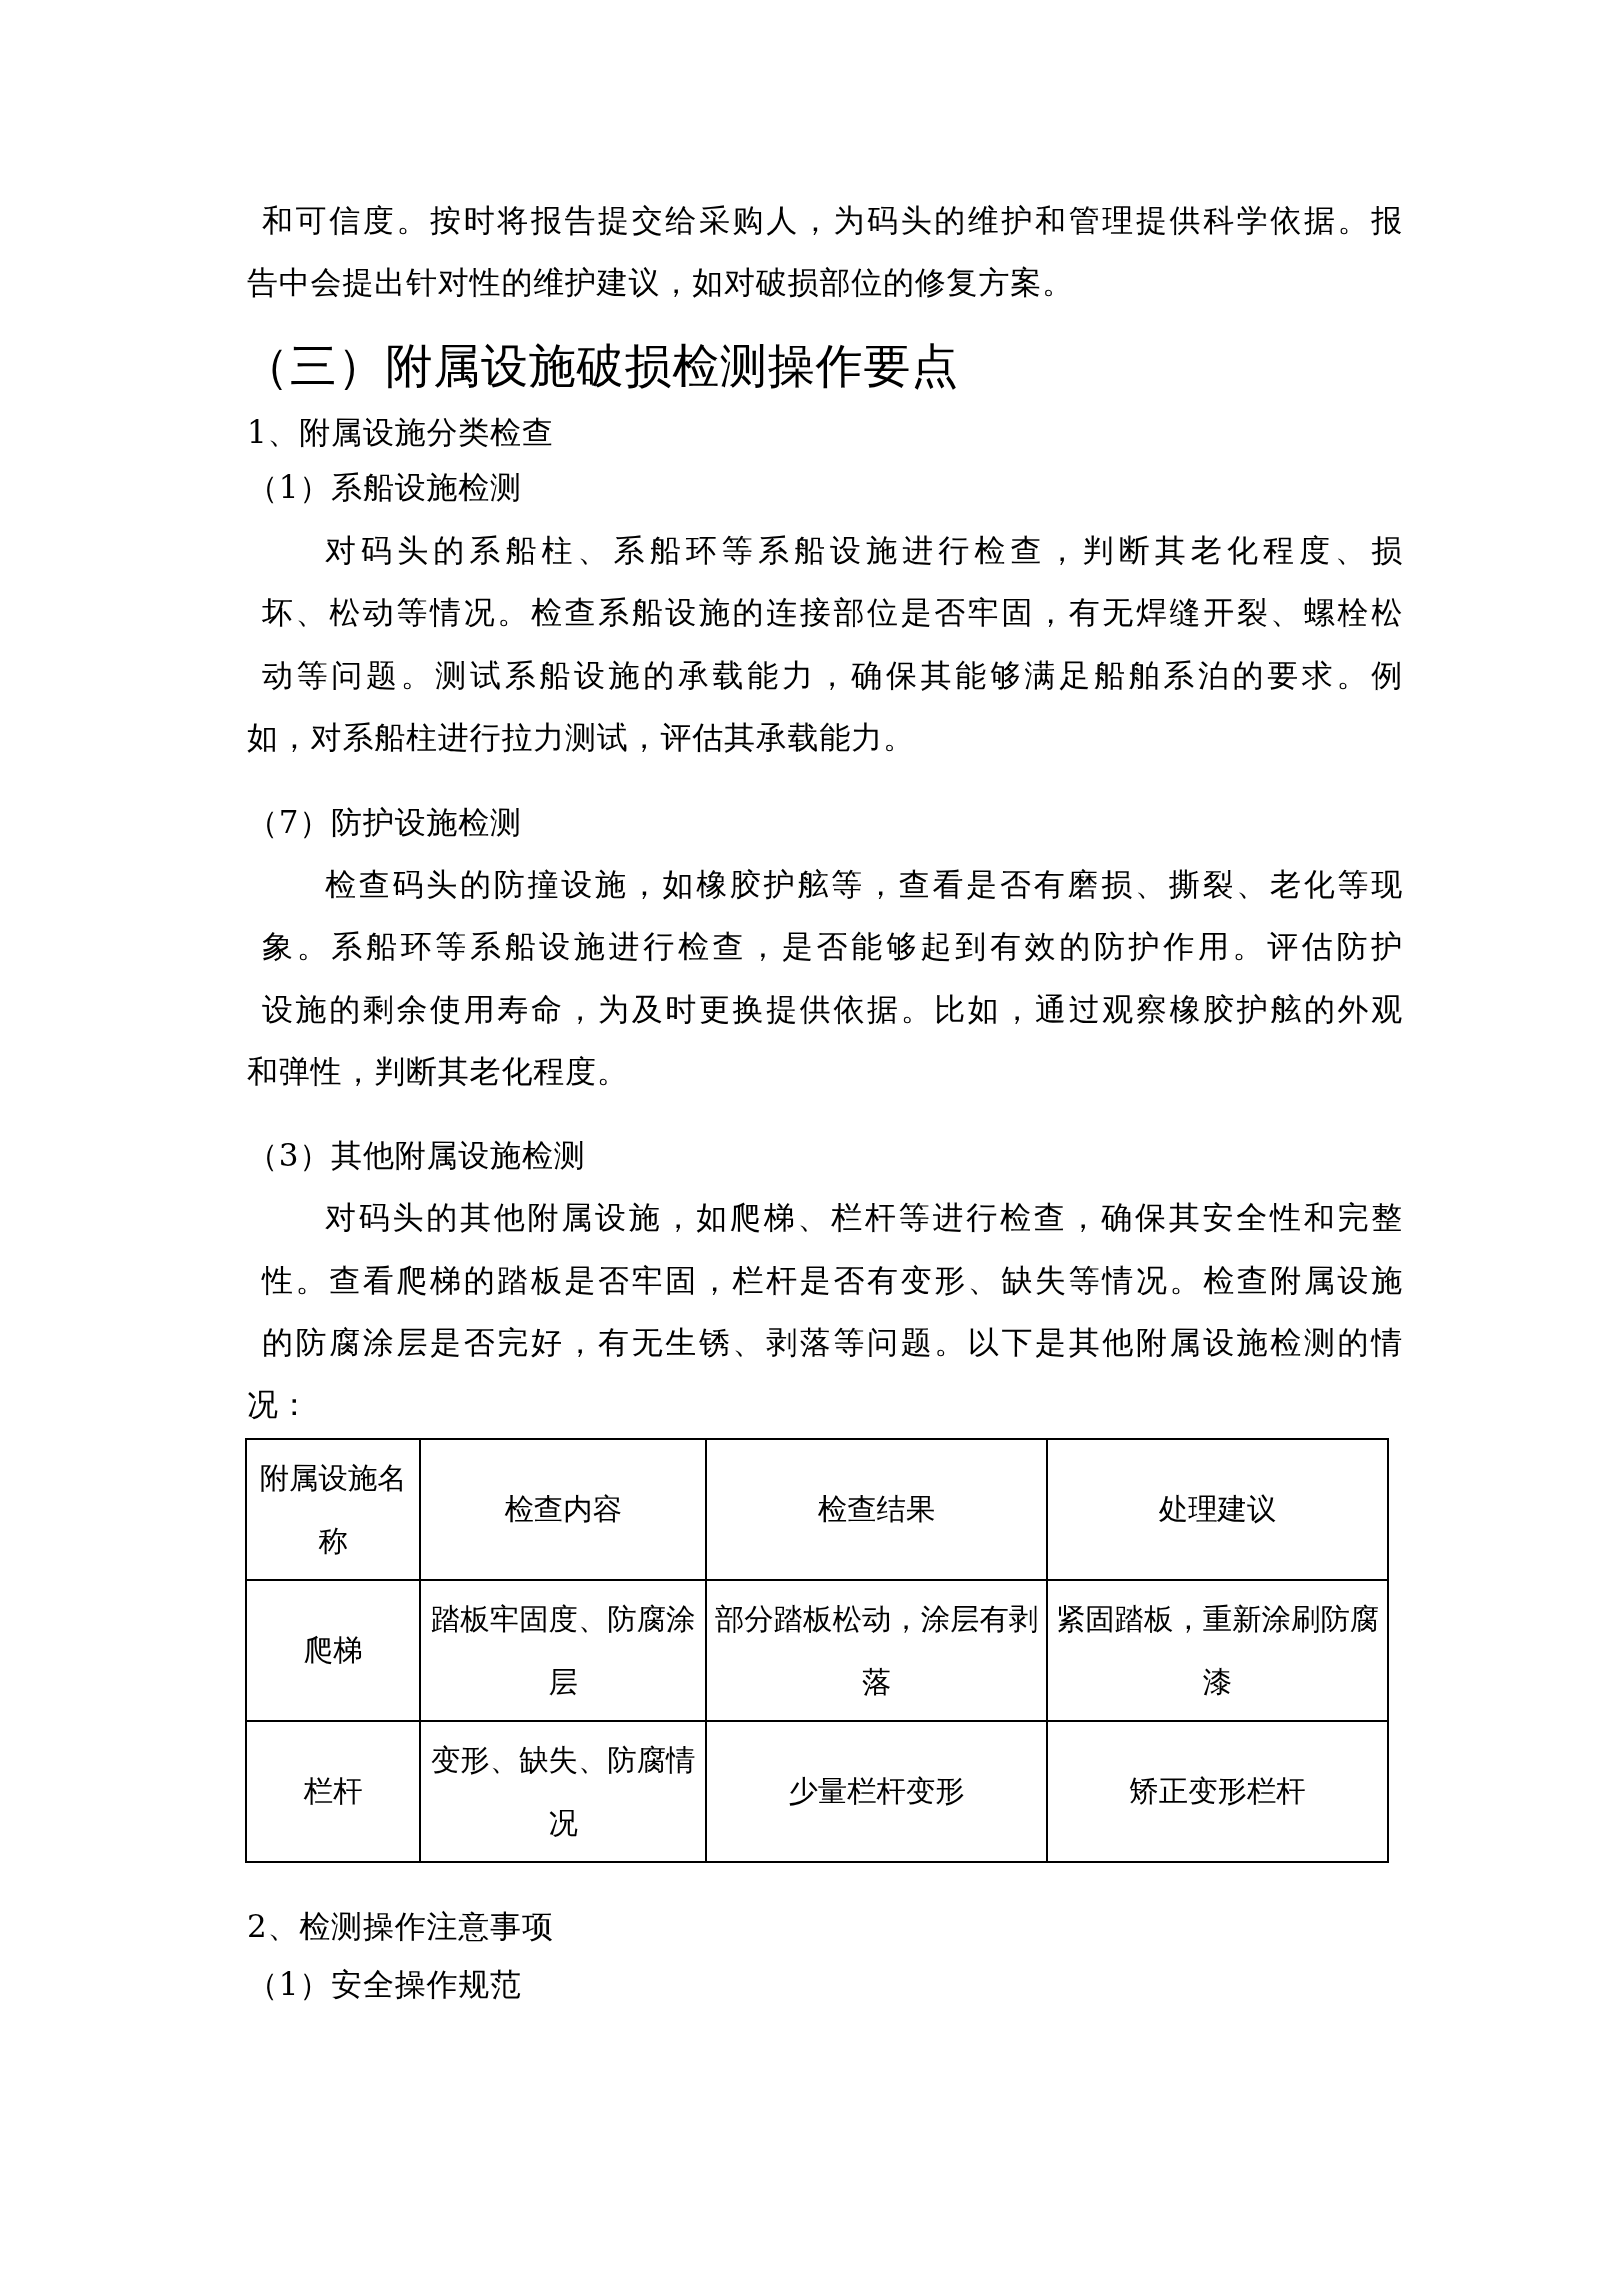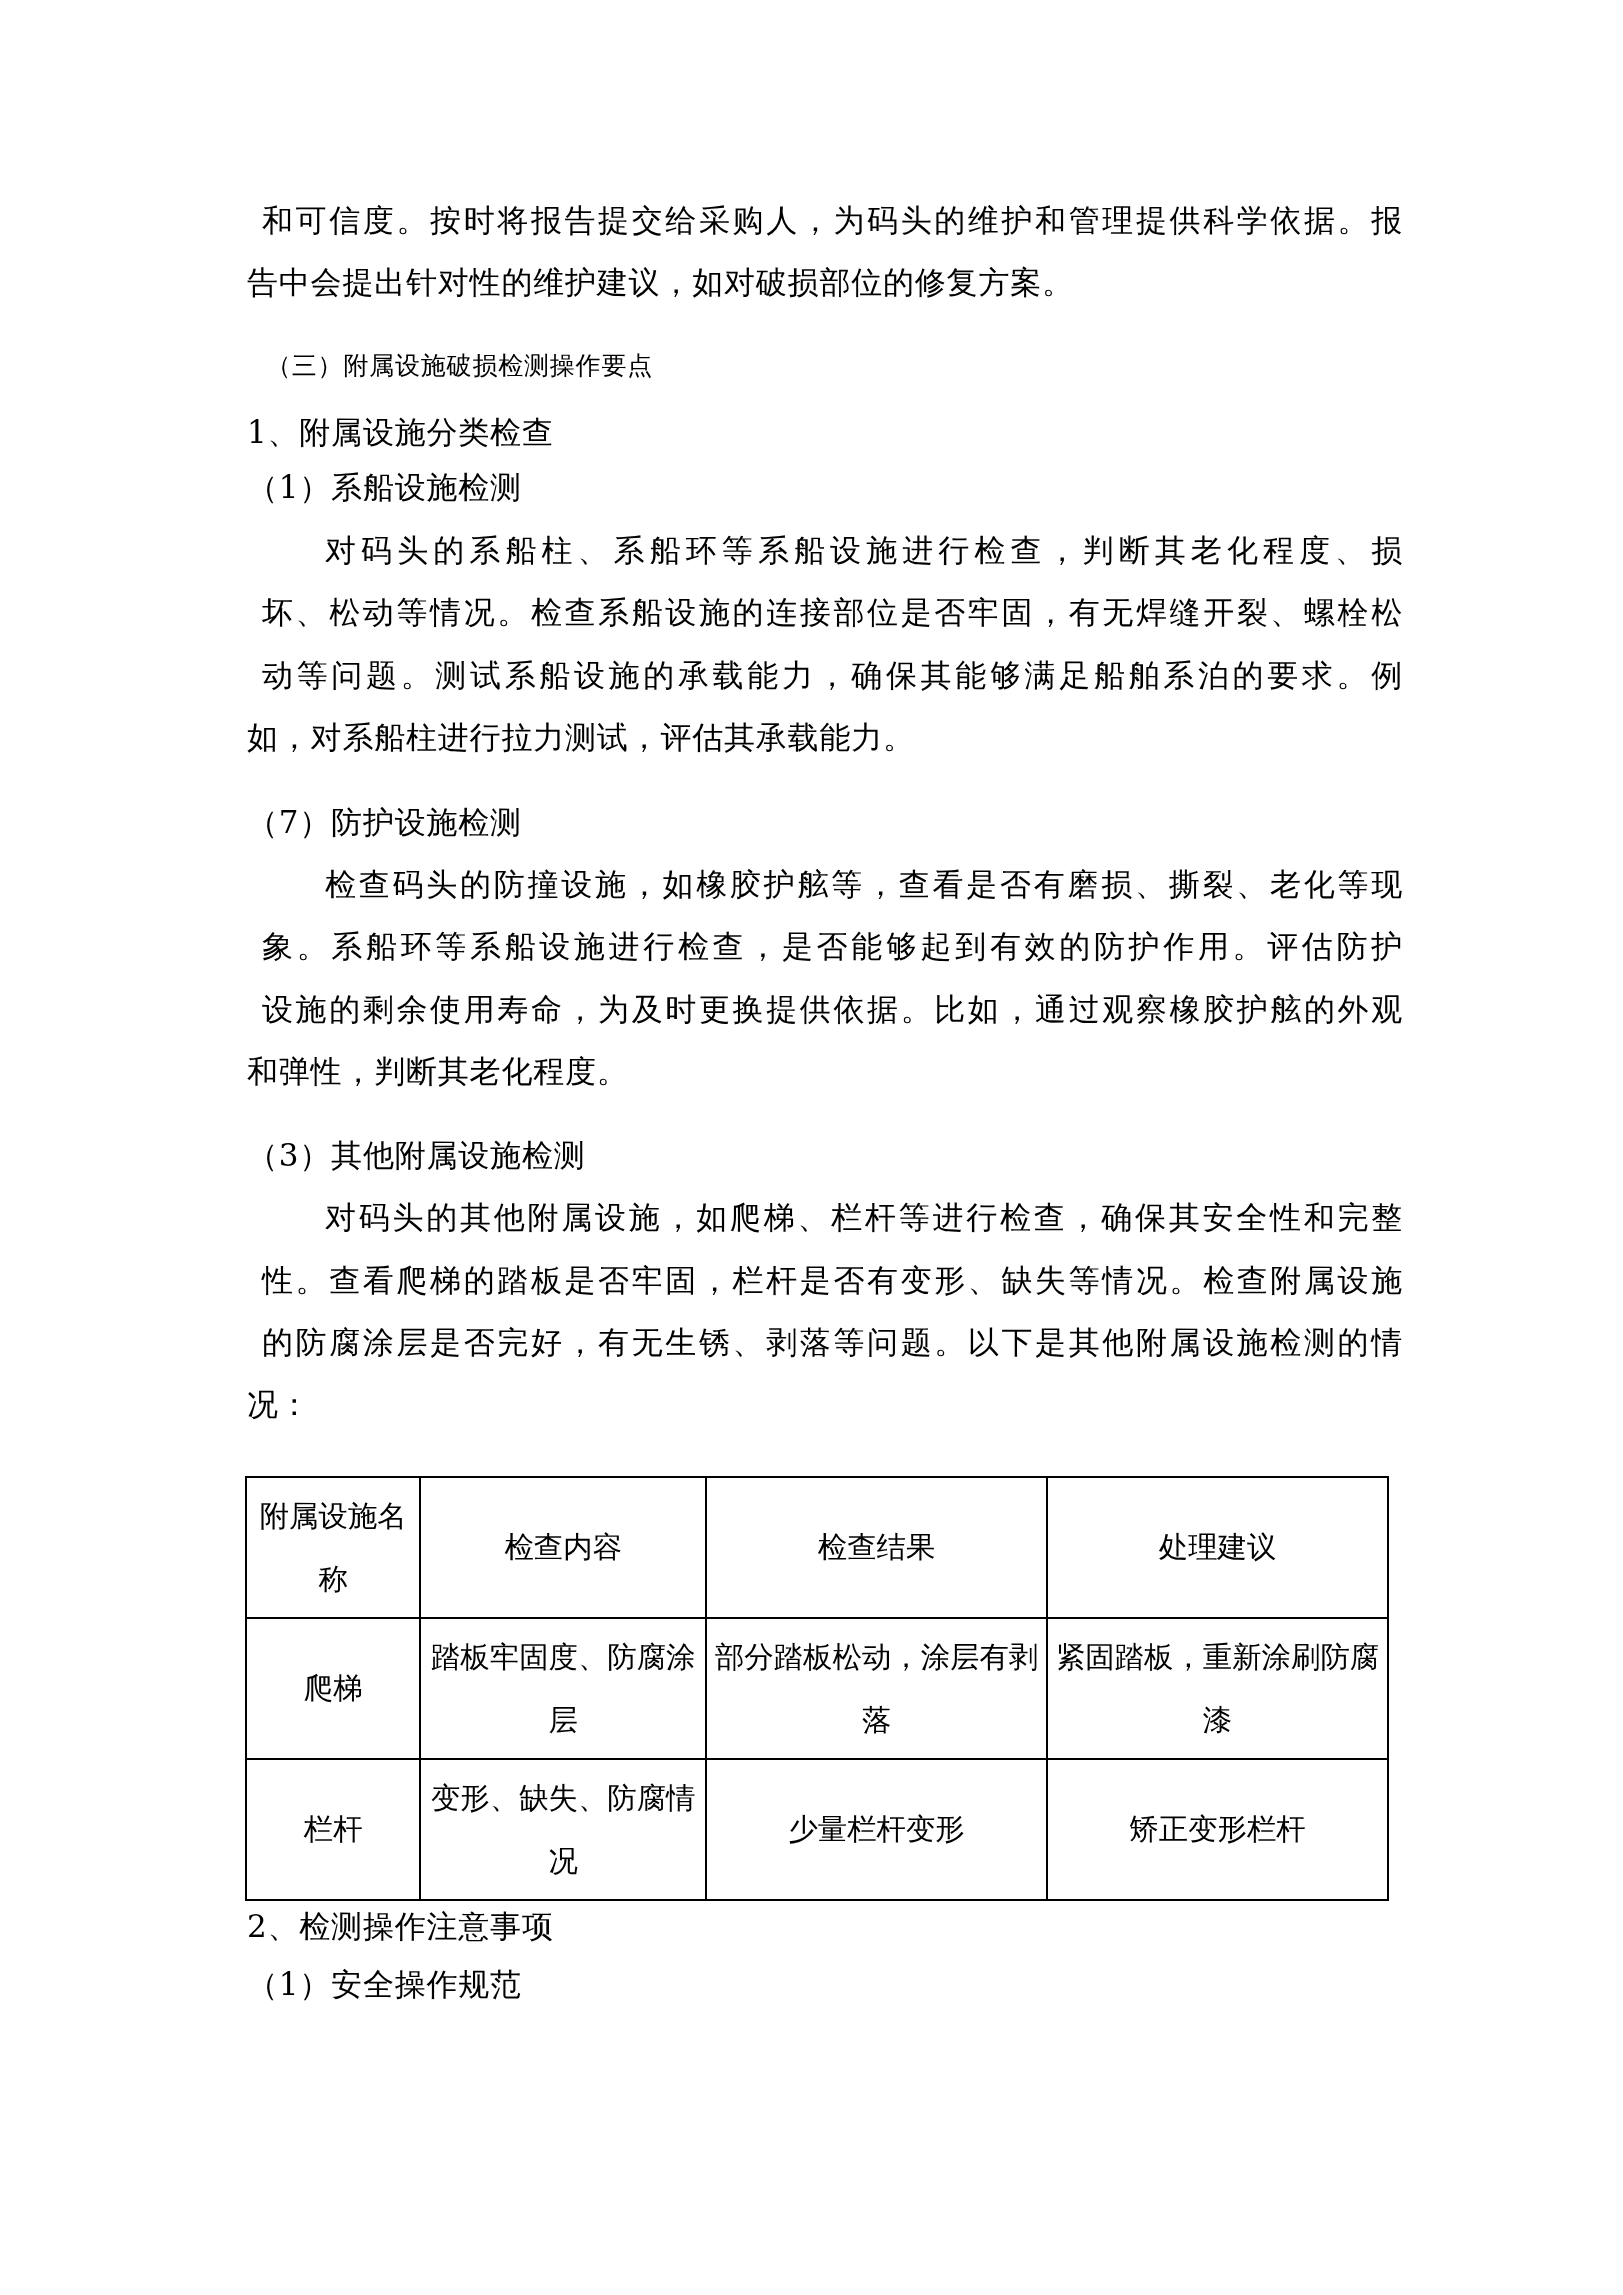--- a/index.html
+++ b/index.html
@@ -1,23 +1,23 @@
 <!DOCTYPE html>
 <html style="font-size:10.5px"><head>
 <meta charset="utf-8">
 <style>
   html, body { margin: 0; padding: 0; background: #ffffff; }
   body { width: 1623px; height: 2295px; position: relative; overflow: hidden;
          font-family: "DejaVu Serif", "Liberation Serif", serif; color: #000; }
   .page { position: absolute; left: 0; top: 0; width: 1623px; height: 2295px; }
   .line { position: absolute; left: 247px; white-space: nowrap; font-size: 31px; line-height: 37px; letter-spacing: 0.8px; }
   .just { width: 1141px; text-align: justify; text-align-last: justify; margin-left: 15px; }
-  .h3 { font-size: 25px; left: 242px; margin-left: 24px; }
+  .h3 { font-size: 47px; left: 242px; }
   .indent { left: 310px; width: 1078px; }
-  table.tbl { position: absolute; left: 245px; top: 1476px; width: 1144px; border-collapse: collapse; table-layout: fixed; }
+  table.tbl { position: absolute; left: 245px; top: 1438px; width: 1144px; border-collapse: collapse; table-layout: fixed; }
   table.tbl td { border: 2px solid #000; font-size: 29.4px; line-height: 63px; text-align: center; vertical-align: middle; padding: 0 3.9px; height: 139px; word-break: break-all; }
   .c1 { width: 164px; } .c2 { width: 275px; } .c3 { width: 330px; } .c4 { width: 330px; }
 </style>
 </head>
 <body>
 
 <div class="page">
 
   <div class="line just" style="top:202px">和可信度。按时将报告提交给采购人，为码头的维护和管理提供科学依据。报</div>
   <div class="line" style="top:264px">告中会提出针对性的维护建议，如对破损部位的修复方案。</div>

